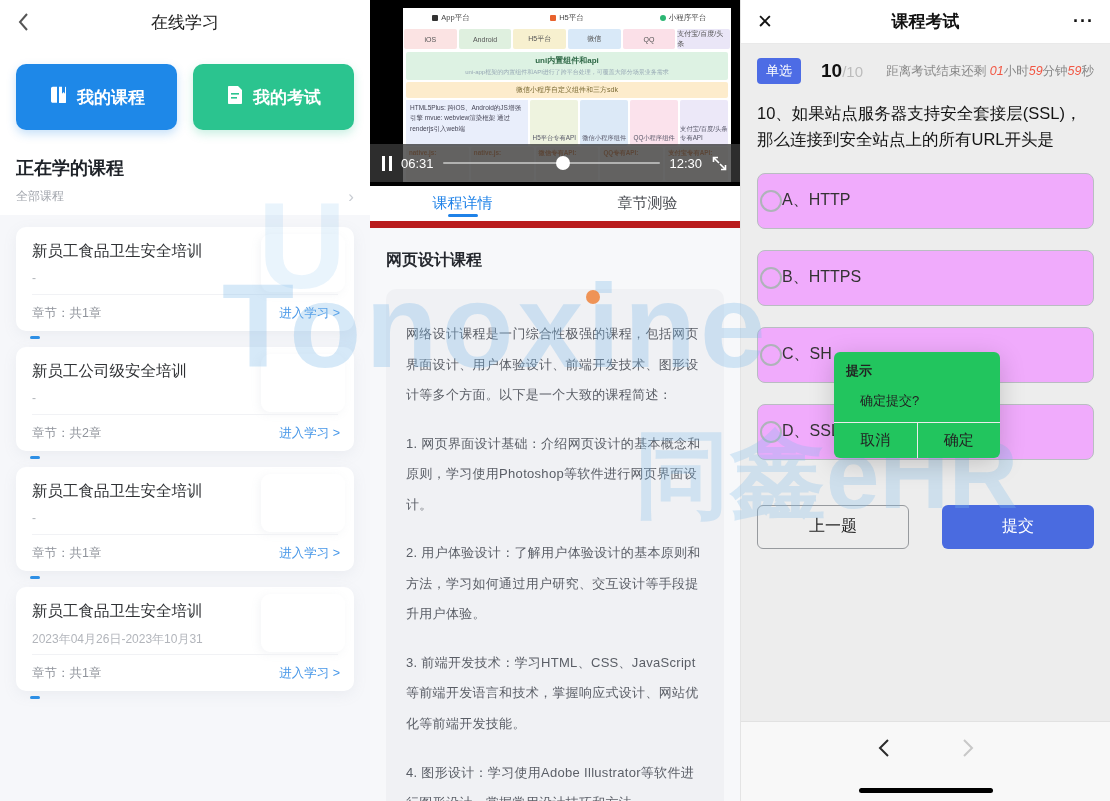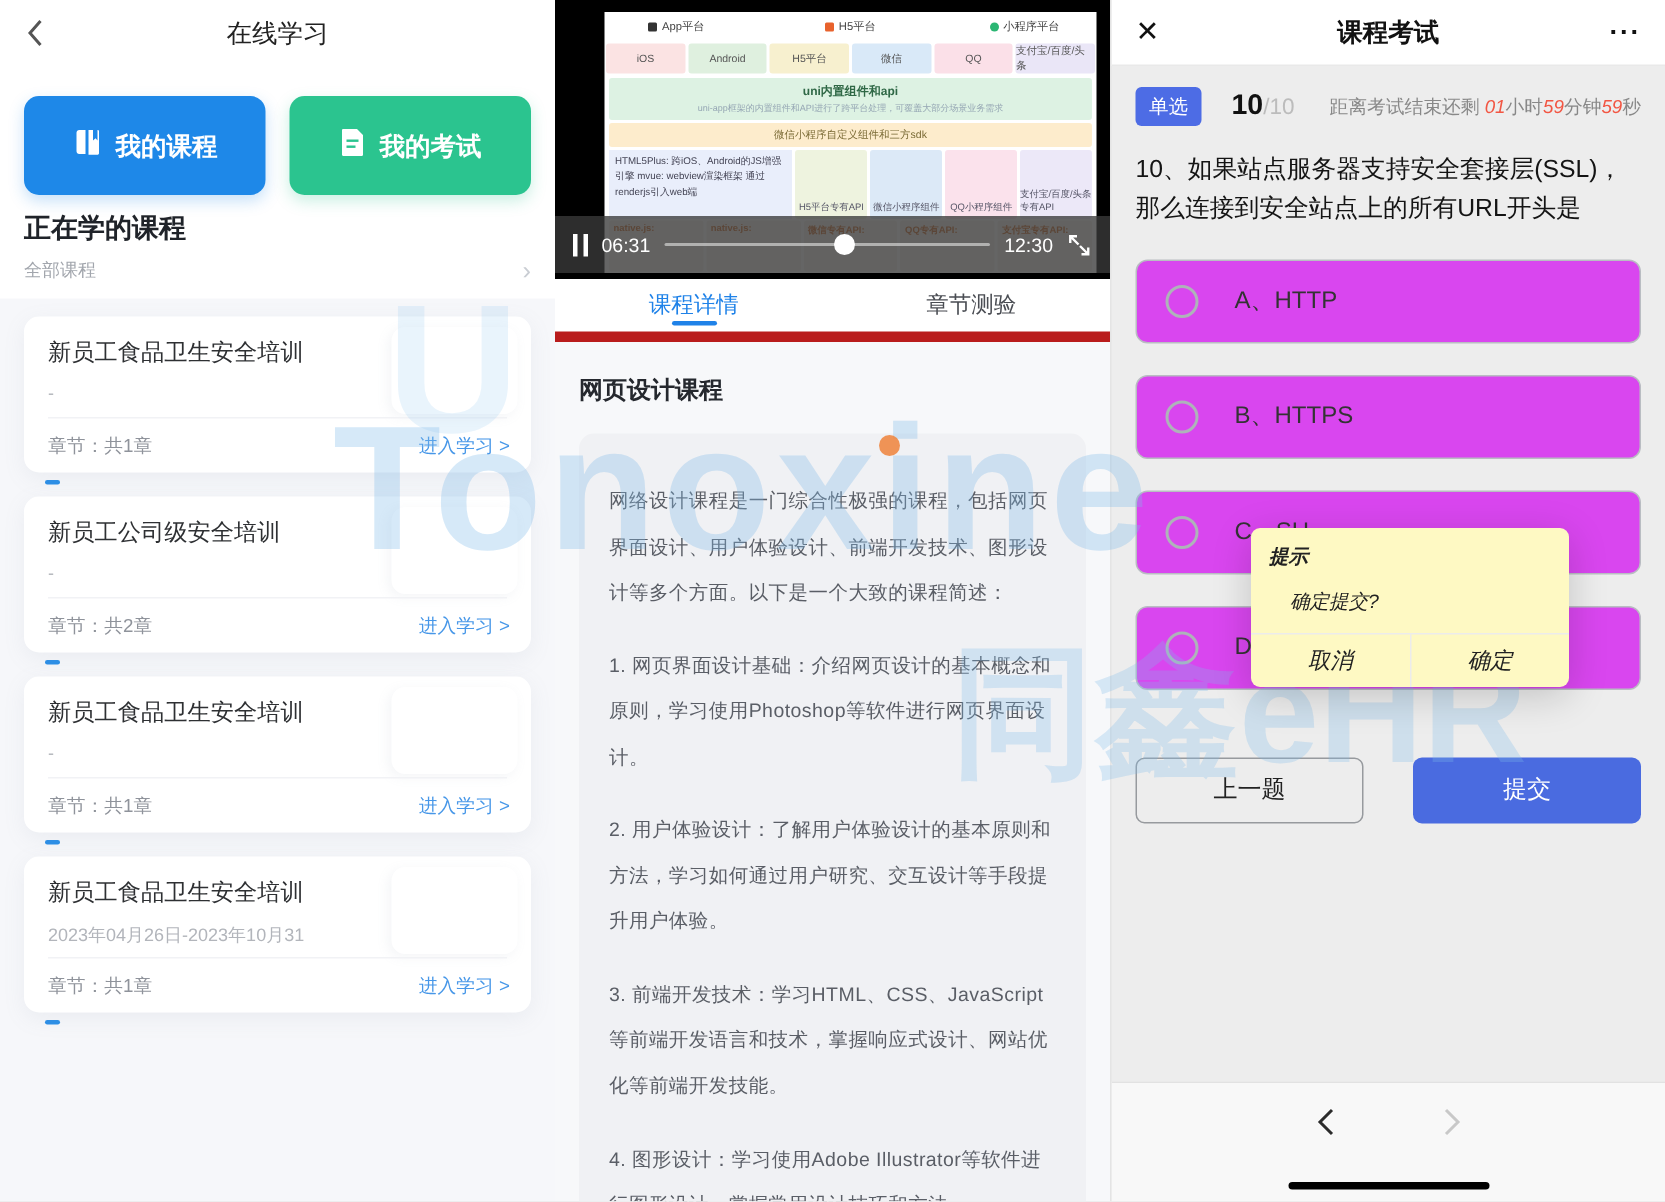--- a/index.html
+++ b/index.html
@@ -18,21 +18,21 @@
   
   .left { background:#f6f7fa; display:flex; flex-direction:column; }
   .lp-top { background:#fff; padding-bottom:10px; }
   .lp-header { position:relative; height:44px; display:flex; align-items:center; justify-content:center; }
   .lp-back { position:absolute; left:14px; top:11px; cursor:pointer; }
   .lp-title { font-size:17px; color:#222; }
   .lp-btns { display:flex; gap:16px; padding:20px 16px 0; }
   .big-btn { flex:1; height:66px; border:none; border-radius:10px; display:flex; align-items:center; justify-content:center; gap:9px; color:#fff; font-size:17px; font-weight:700; cursor:pointer; font-family:inherit; }
   .big-btn.blue { background:#1e88e8; box-shadow:0 4px 10px rgba(30,136,232,.25); }
   .big-btn.green { background:#2bc48f; box-shadow:0 4px 10px rgba(43,196,143,.25); }
-  .lp-sec { padding:10px 16px 0; }
+  .lp-sec { padding:26px 16px 0; }
   .lp-sec-title { font-size:18px; font-weight:700; color:#1f2329; }
   .lp-sec-row { display:flex; align-items:center; justify-content:space-between; margin-top:8px; }
   .lp-sec-sub { font-size:12px; color:#a2a6ad; }
   .lp-sec-arrow { font-size:17px; color:#c9cdd3; line-height:1; cursor:pointer; }
   .lp-list { flex:1; padding:12px 16px 0; }
   .card-wrap { margin-bottom:8px; }
   .card { position:relative; background:#fff; border-radius:10px; height:104px; padding:14px 16px; box-shadow:0 4px 14px rgba(140,152,170,.10); cursor:pointer; }
   .c-title { font-size:15.5px; color:#2e3033; }
   .c-sub { margin-top:9px; font-size:12px; color:#b2b5bb; }
   .c-thumb { position:absolute; right:9px; top:7px; width:84px; height:58px; background:#fff; border-radius:9px; box-shadow:-2px 2px 8px rgba(150,160,175,.10); }
@@ -100,24 +100,24 @@
   .nv-more { position:absolute; right:16px; font-size:18px; font-weight:700; color:#111; letter-spacing:1px; cursor:pointer; }
   .meta { display:flex; align-items:center; padding:14px 16px 0; }
   .badge { background:#4d6ce5; color:#fff; font-size:13px; border-radius:4px; padding:4px 9px; }
   .qprog { margin-left:20px; }
   .qprog .cur { font-size:19px; font-weight:700; color:#111; }
   .qprog .tot { font-size:15px; color:#bcbcbc; }
   .timer { margin-left:auto; font-size:12.5px; color:#888; }
   .timer .red { color:#f25643; font-style:italic; }
   .question { padding:16px 16px 0; font-size:16.5px; font-weight:500; color:#141414; line-height:1.6; }
   .options { padding:20px 16px 0; }
-  .option { height:56px; background:#d946ef; border:1px solid #b9bdc2; border-radius:8px; display:flex; align-items:center; gap:24px; padding:0 19px; margin-bottom:21px; cursor:pointer; }
+  .option { height:56px; background:#f0abfc; border:1px solid #b9bdc2; border-radius:8px; display:flex; align-items:center; gap:0; padding:0 2px; margin-bottom:21px; cursor:pointer; }
   .radio { width:22px; height:22px; border-radius:50%; border:2px solid #aeb3b9; flex:0 0 22px; }
   .opt-label { font-size:16px; color:#333; }
-  .dialog { position:absolute; left:93px; top:352px; width:212px; background:#fef9c3; border-radius:6px; box-shadow:0 6px 26px rgba(0,0,0,.18); z-index:60;font-style:italic; }
+  .dialog { position:absolute; left:93px; top:352px; width:166px; background:#22c55e; border-radius:6px; box-shadow:0 6px 26px rgba(0,0,0,.18); z-index:60; }
   .dlg-title { font-size:13px; font-weight:700; color:#222; padding:10px 12px 2px; }
   .dlg-msg { font-size:13px; color:#222; padding:10px 26px 12px; }
   .dlg-footer { display:flex; border-top:1px solid #ececec; height:36px; }
   .dlg-btn { flex:1; display:flex; align-items:center; justify-content:center; font-size:15px; color:#222; cursor:pointer; }
   .dlg-btn.cancel { border-right:1px solid #ececec; }
   .actions { display:flex; justify-content:space-between; padding:24px 16px 0; }
   .act-btn { width:152px; height:44px; border-radius:6px; font-size:16px; font-family:inherit; cursor:pointer; }
   .act-prev { background:transparent; border:1px solid #979a9e; color:#222; }
   .act-submit { background:#4a6be0; border:none; color:#fff; }
   .bottom-nav { position:absolute; left:0; right:0; bottom:0; height:80px; background:#f8f8f8; border-top:1px solid #e2e2e2; }

